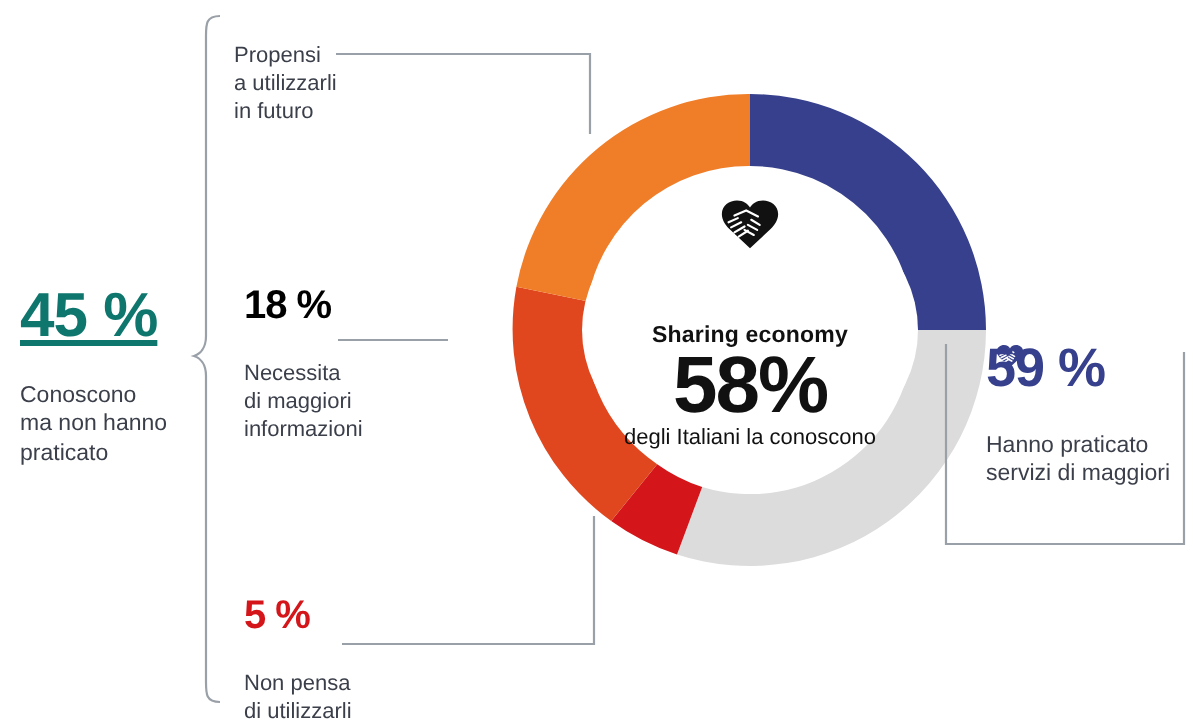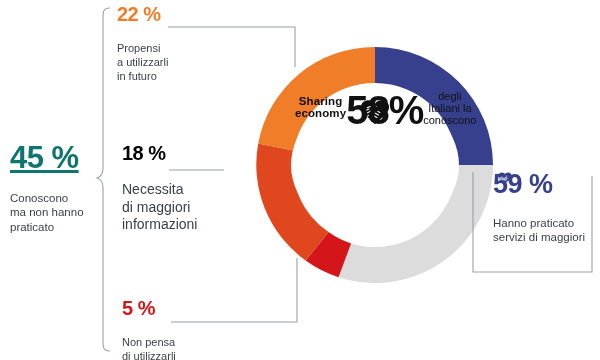--- a/index.html
+++ b/index.html
@@ -33,36 +33,36 @@
   #lbl-45 .desc{font-size:11.5px;}
 
   
   #lbl-22{left:117px;top:4px;}
   #lbl-22 .pct{font-size:20px;color:#F07D28;}
   #lbl-22 .desc{font-size:11px;}
 
   
   #lbl-18{left:122px;top:143px;}
   #lbl-18 .pct{font-size:20px;color:#000000;}
-  #lbl-18 .desc{font-size:14px;}
+  #lbl-18 .desc{font-size:11px;}
 
   
   #lbl-5{left:122px;top:298px;}
   #lbl-5 .pct{font-size:20px;color:#D4161A;}
   #lbl-5 .desc{font-size:11px;}
 
   
   #lbl-25{left:493px;top:171px;}
   #lbl-25 .pct{font-size:27px;color:#36408C;}
   #lbl-25 .desc{font-size:11.5px;color:#3b3f4a;}
 
   
   .center-block{
-    position:absolute;left:295px;top:91px;width:160px;height:140px;
-    display:flex;align-items:flex-start;justify-content:flex-start;
+    position:absolute;left:295px;top:112px;width:160px;height:140px;
+    display:flex;flex-direction:column;align-items:center;justify-content:flex-start;
     text-align:center;pointer-events:none;
   }
   .center-icon{margin-top:6px;}
   .center-title{
     font-size:11.5px;font-weight:bold;color:#111;letter-spacing:.1px;margin-top:4px;
   }
   .center-pct{
     font-size:40px;font-weight:bold;color:#111;line-height:1.02;letter-spacing:-1px;margin-top:-1px;
   }
   .center-sub{font-size:11px;color:#111;margin-top:-1px;}
@@ -151,21 +151,20 @@
   </div>
 
   <div class="lbl" id="lbl-45">
     <div class="pct">45 %</div>
     <div class="desc">Conoscono
 ma non hanno
 praticato</div>
   </div>
 
   <div class="lbl" id="lbl-22">
-    <div class="pct">22 %</div>
     <div class="desc">Propensi
 a utilizzarli
 in futuro</div>
   </div>
 
   <div class="lbl" id="lbl-18">
     <div class="pct">18 %</div>
     <div class="desc">Necessita
 di maggiori
 informazioni</div>

